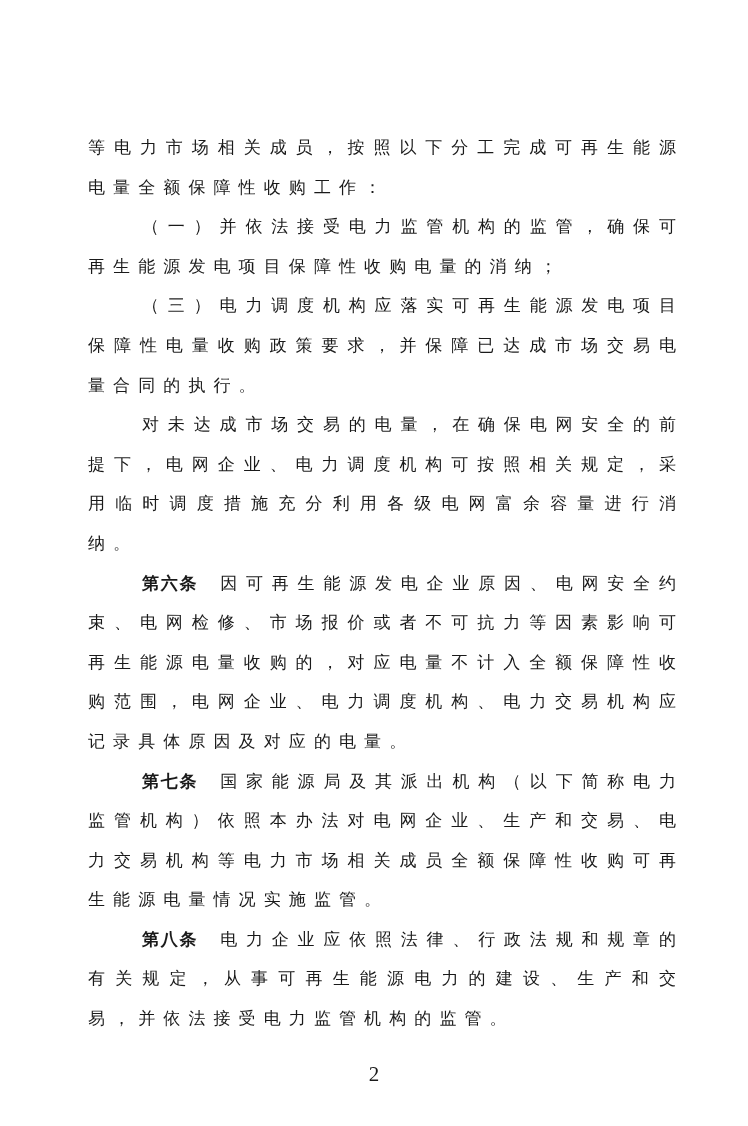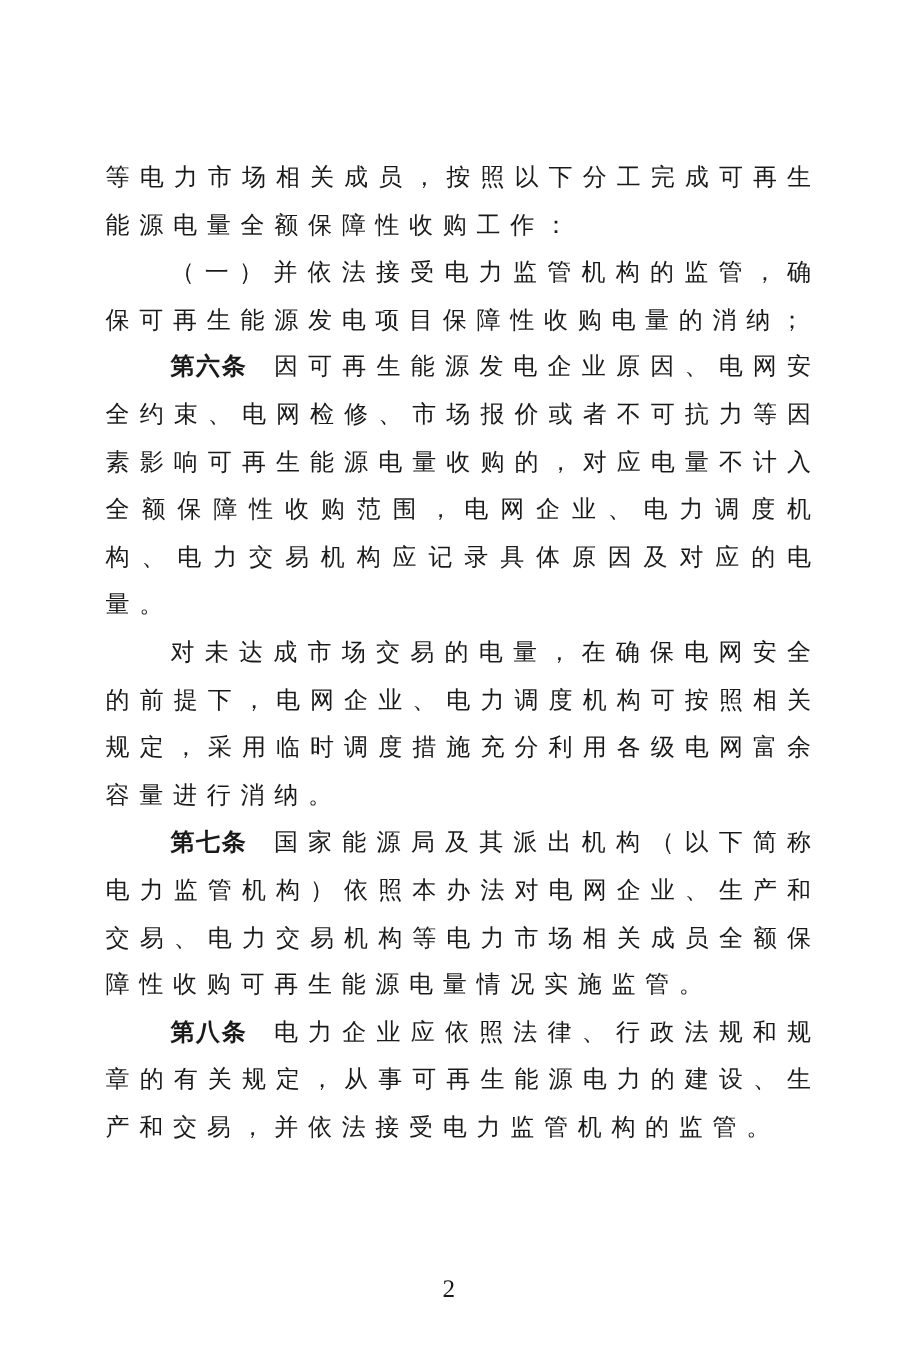--- a/index.html
+++ b/index.html
@@ -16,21 +16,21 @@
     color: #1a1a1a;
   }
   .page {
     position: absolute;
     left: 88px;
     top: 128px;
     width: 596px;
   }
   .para {
     margin: 0;
-    font-size: 20px;
+    font-size: 17px;
     line-height: 39.6px;
     letter-spacing: 8.1px;
     text-align: justify;
     text-align-last: left;
     word-break: break-all;
   }
   .indent {
     text-indent: 54px;
   }
   .article {
@@ -54,24 +54,27 @@
 <body>
 
 <div class="page">
   <p class="para">
     <span>等电力市场相关成员，按照以下分工完成可再生能源电量全额保障性收购工作：</span>
   </p>
   <p class="para indent">
     <span>（一）并依法接受电力监管机构的监管，确保可再生能源发电项目保障性收购电量的消纳；</span>
   </p>
   <p class="para indent">
-    <span class="article">第六条</span><span>因可再生能源发电企业原因、电网安全约束、电网检修、市场报价或者不可抗力等因素影响可再生能源电量收购的，对应电量不计入全额保障性收购范围，电网企业、电力调度机构、电力交易机构应记录具体原因及对应的电量。</span>
+    <span>（三）电力调度机构应落实可再生能源发电项目保障性电量收购政策要求，并保障已达成市场交易电量合同的执行。</span>
   </p>
   <p class="para indent">
     <span>对未达成市场交易的电量，在确保电网安全的前提下，电网企业、电力调度机构可按照相关规定，采用临时调度措施充分利用各级电网富余容量进行消纳。</span>
+  </p>
+  <p class="para indent">
+    <span class="article">第六条</span><span>因可再生能源发电企业原因、电网安全约束、电网检修、市场报价或者不可抗力等因素影响可再生能源电量收购的，对应电量不计入全额保障性收购范围，电网企业、电力调度机构、电力交易机构应记录具体原因及对应的电量。</span>
   </p>
   <p class="para indent">
     <span class="article">第七条</span><span>国家能源局及其派出机构（以下简称电力监管机构）依照本办法对电网企业、生产和交易、电力交易机构等电力市场相关成员全额保障性收购可再生能源电量情况实施监管。</span>
   </p>
   <p class="para indent">
     <span class="article">第八条</span><span>电力企业应依照法律、行政法规和规章的有关规定，从事可再生能源电力的建设、生产和交易，并依法接受电力监管机构的监管。</span>
   </p>
 
 </div>
 

